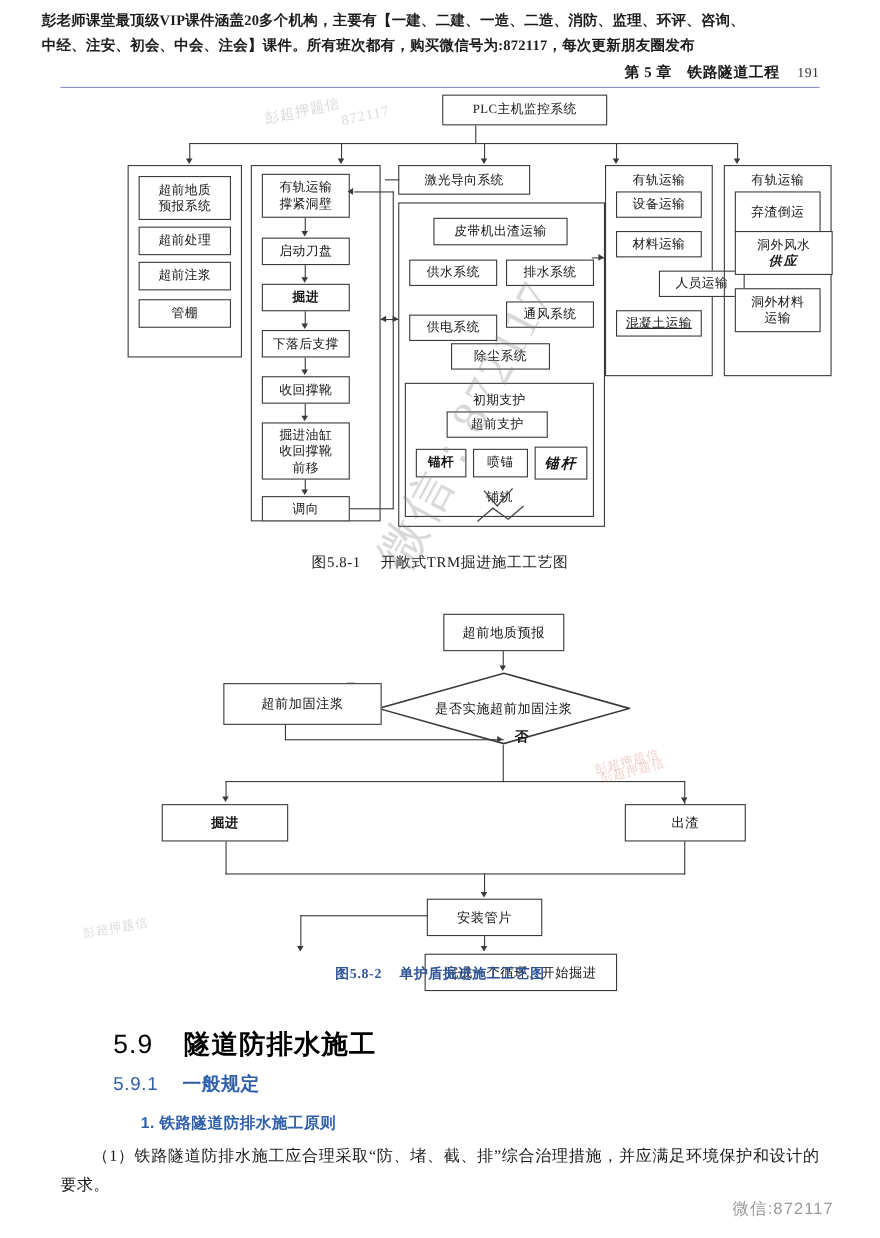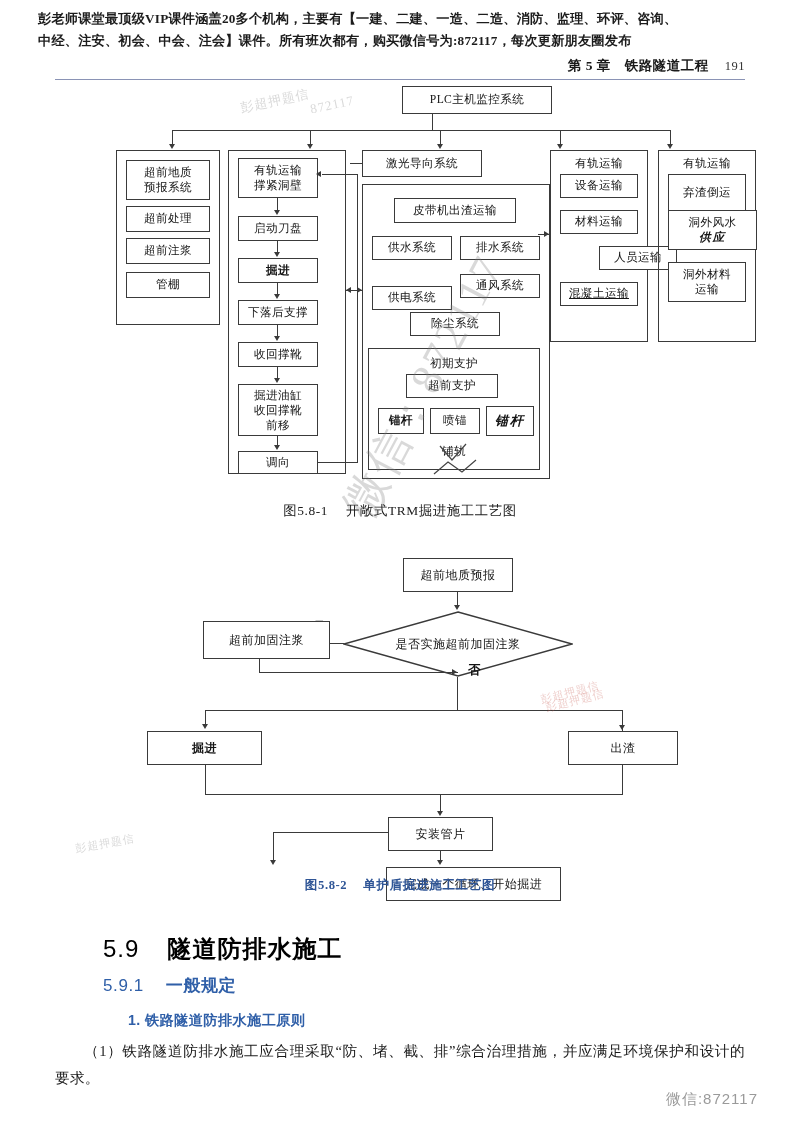--- a/index.html
+++ b/index.html
@@ -427,21 +427,21 @@
     <svg class="shape" viewBox="0 0 230 66" preserveAspectRatio="none">
       <polygon points="115,1 229,33 115,65 1,33" fill="#fff" stroke="#3a3a3a" stroke-width="1.4"></polygon>
     </svg>
     <div class="dtxt">是否实施超前加固注浆</div>
   </div>
 
   <div class="ln lnh" style="left:290px; top:98px; width:54px;"></div>
   <div class="arw left" style="left:285px; top:95px;"></div>
   <div class="yn" style="left:313px; top:74px;">是</div>
 
-  <div class="dia" style="left:203px; top:76px; width:127px; height:38px; border:1.4px solid #3a3a3a; background:#fff;">
+  <div class="dia" style="left:203px; top:76px; width:144px; height:38px; border:1.4px solid #3a3a3a; background:#fff;">
     <div class="dtxt">超前加固注浆</div>
   </div>
 
   <div class="ln lnv" style="left:259px; top:114px; height:14px;"></div>
   <div class="ln lnh" style="left:259px; top:127px; width:199px;"></div>
   <div class="arw right" style="left:452px; top:124px;"></div>
 
   <div class="yn" style="left:468px; top:117px;">否</div>
   <div class="ln lnv" style="left:457px; top:132px; height:34px;"></div>
 

